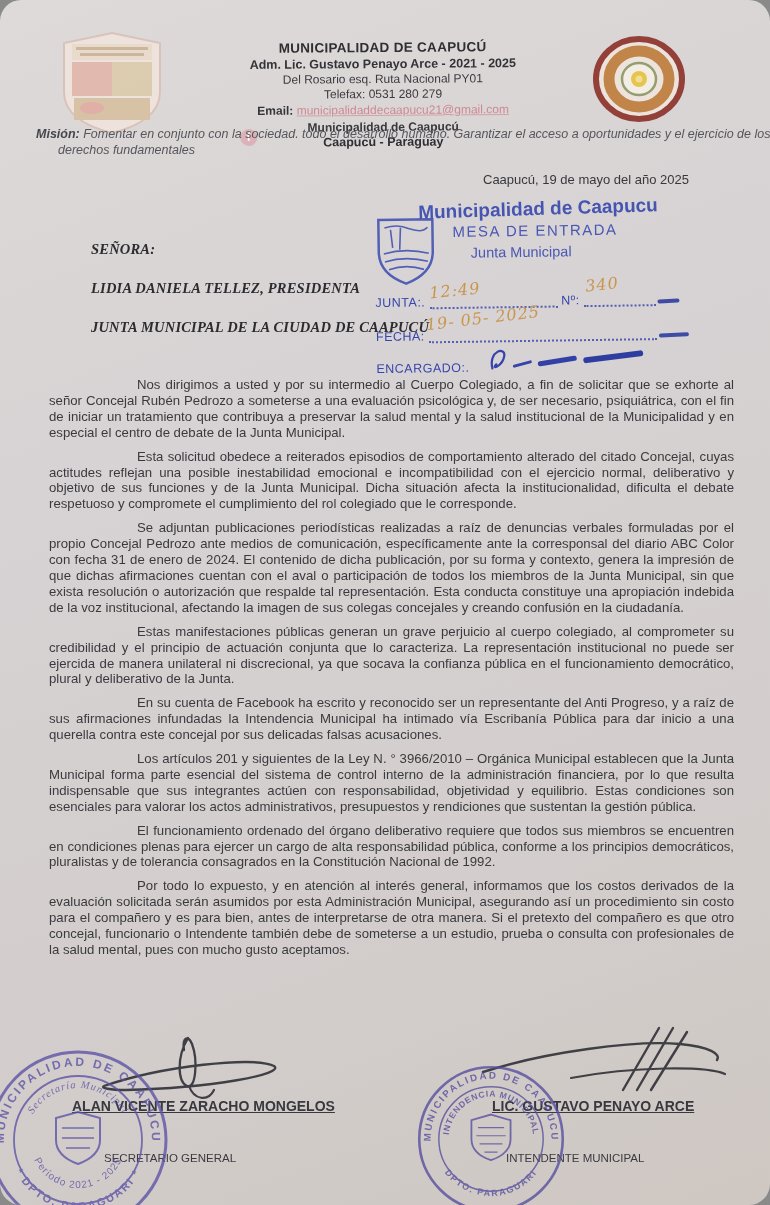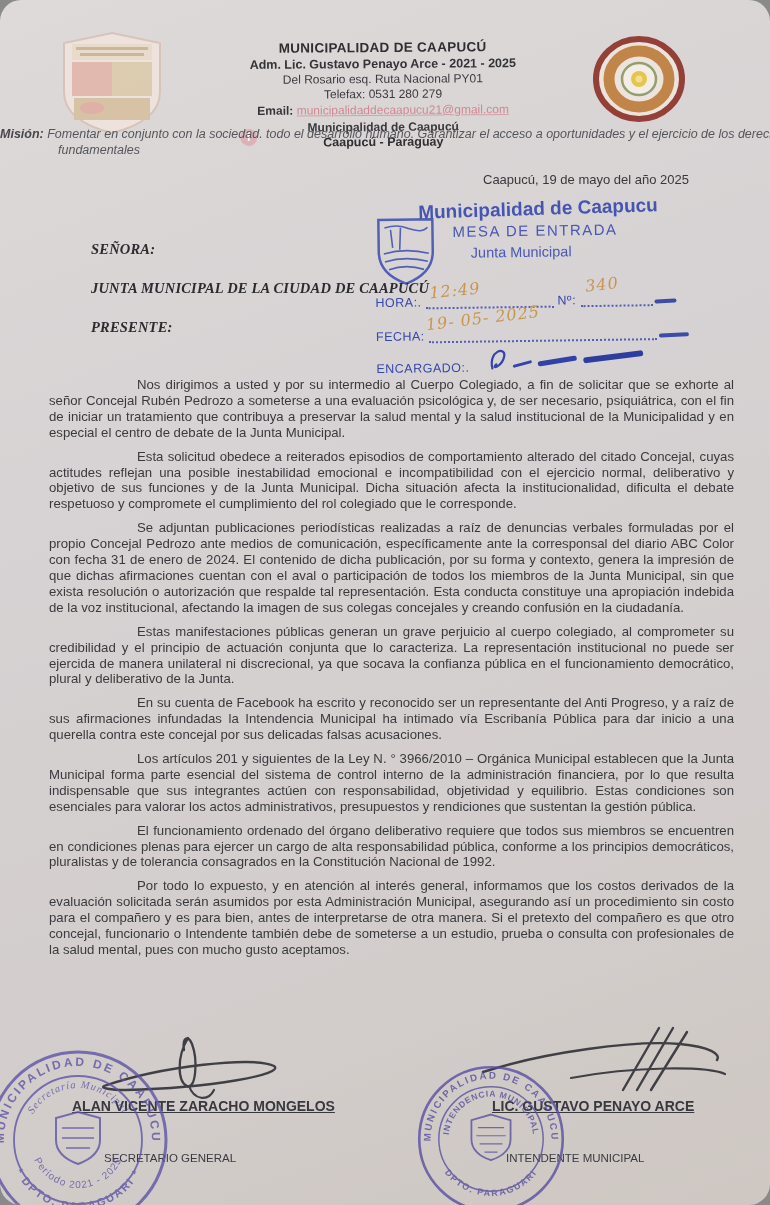--- a/index.html
+++ b/index.html
@@ -19,21 +19,21 @@
   .hdr-fb{font-size:12px;font-weight:bold;color:#38383d;margin-top:3px;position:relative;}
   .fb-circle{position:absolute;left:62px;top:8px;width:17px;height:17px;border-radius:50%;
     background:rgba(219,150,160,.55);color:rgba(255,255,255,.9);font-size:12px;font-weight:bold;
     line-height:17px;text-align:center;}
   .hdr-loc{font-size:12.5px;font-weight:bold;color:#2f2f33;margin-top:1px;}
   .logo-left{position:absolute;top:30px;left:56px;}
   .emblem-right{position:absolute;top:36px;left:593px;}
   
   .mission{position:absolute;top:126px;left:0;width:748px;font-size:12.5px;font-style:italic;
     color:#55565c;padding-left:58px;text-indent:-58px;line-height:16px;}
-  .mission .mlbl{font-weight:bold;font-style:italic;color:#46474c;}
+  .mission .mlbl{font-weight:bold;font-style:italic;color:#46474c;padding-left:36px;}
   
   .dateline{position:absolute;top:172px;left:483px;font-size:13px;color:#38383c;}
   
   .stamp{position:absolute;top:196px;left:366px;width:312px;color:#3949ab;transform:rotate(-.8deg);}
   .stamp-shield{position:absolute;left:6px;top:16px;opacity:.85;}
   .stamp-l1{position:absolute;left:52px;top:2px;width:260px;font-size:19px;font-weight:bold;
     color:#3a4bb0;white-space:nowrap;transform:rotate(-1deg);opacity:.92;}
   .stamp-l2{position:absolute;left:86px;top:26px;font-size:15px;letter-spacing:1.5px;color:#3a4bb0;opacity:.9;}
   .stamp-l3{position:absolute;left:104px;top:48px;font-size:14.5px;color:#3a4bb0;opacity:.9;}
   .frow{position:absolute;font-size:12.5px;color:#3647ac;letter-spacing:.5px;white-space:nowrap;}
@@ -113,21 +113,21 @@
       <path d="M6 6 H60 V38 Q60 60 33 70 Q6 60 6 38 Z" fill="none" stroke="#3a4bb0" stroke-width="2.5"></path>
       <path d="M12 14 Q26 10 36 15 Q50 20 55 14" fill="none" stroke="#3a4bb0" stroke-width="1.6"></path>
       <path d="M18 16 L20 34 M28 14 L27 36" fill="none" stroke="#3a4bb0" stroke-width="1.6"></path>
       <path d="M11 40 Q33 34 56 40 M12 48 Q33 42 55 48 M16 56 Q33 50 51 56" fill="none" stroke="#3a4bb0" stroke-width="1.6"></path>
     </svg>
     <div class="stamp-l1">Municipalidad de Caapucu</div>
     <div class="stamp-l2">MESA DE ENTRADA</div>
     <div class="stamp-l3">Junta Municipal</div>
 
     <div class="frow" style="left:8px;top:98px;">
-      <span>HORA:.</span>
+      <span>JUNTA:.</span>
       <span class="dots" style="width:128px;"></span>
       <span>Nº:</span>
       <span class="dots" style="width:72px;"></span><span class="end-dash"></span>
     </div>
     <div class="hand" style="left:62px;top:84px;transform:rotate(-5deg);">12:49</div>
     <div class="hand" style="left:218px;top:80px;transform:rotate(-6deg);">340</div>
 
     <div class="frow" style="left:8px;top:132px;">
       <span>FECHA:</span>
       <span class="dots" style="width:228px;"></span><span class="end-dash" style="width:30px;"></span>
@@ -140,22 +140,22 @@
     <svg style="position:absolute;left:110px;top:146px;" width="180" height="34" viewBox="0 0 180 34">
       <path d="M14 26 C10 8 28 4 26 14 C24 24 12 28 18 22" fill="none" stroke="#3544ad" stroke-width="2.2" stroke-linecap="round"></path>
       <path d="M36 24 L52 20" stroke="#3544ad" stroke-width="3" stroke-linecap="round"></path>
       <path d="M62 22 L96 17" stroke="#3241a8" stroke-width="5" stroke-linecap="round"></path>
       <path d="M108 19 L162 13" stroke="#2e3da0" stroke-width="6" stroke-linecap="round"></path>
     </svg>
   </div>
 
   <div class="recipient">
     <div>SEÑORA:</div>
+    <div>LIDIA DANIELA TELLEZ, PRESIDENTA</div>
     <div>JUNTA MUNICIPAL DE LA CIUDAD DE CAAPUCÚ</div>
-    <div>PRESENTE:</div>
   </div>
 
   <div class="body-text">
     <p>Nos dirigimos a usted y por su intermedio al Cuerpo Colegiado, a fin de solicitar que se exhorte al señor Concejal Rubén Pedrozo a someterse a una evaluación psicológica y, de ser necesario, psiquiátrica, con el fin de iniciar un tratamiento que contribuya a preservar la salud mental y la salud institucional de la Municipalidad y en especial el centro de debate de la Junta Municipal.</p>
     <p>Esta solicitud obedece a reiterados episodios de comportamiento alterado del citado Concejal, cuyas actitudes reflejan una posible inestabilidad emocional e incompatibilidad con el ejercicio normal,  deliberativo  y objetivo de sus funciones y de la Junta Municipal. Dicha situación afecta la institucionalidad, dificulta el debate respetuoso y compromete el cumplimiento del rol colegiado que le corresponde.</p>
     <p>Se adjuntan publicaciones periodísticas realizadas a raíz de denuncias verbales formuladas por el propio Concejal Pedrozo ante medios de comunicación, específicamente ante la corresponsal del diario ABC Color con fecha 31 de enero de 2024. El contenido de dicha publicación, por su forma y contexto, genera la impresión de que dichas afirmaciones cuentan con el aval o participación de todos los miembros de la Junta Municipal, sin que exista resolución o autorización  que respalde tal representación. Esta conducta constituye una apropiación indebida de la voz institucional, afectando la imagen de sus colegas concejales y creando confusión en la ciudadanía.</p>
     <p>Estas manifestaciones públicas generan un grave perjuicio al cuerpo colegiado, al comprometer su credibilidad y el principio de actuación conjunta que lo caracteriza. La representación institucional no puede ser ejercida de manera unilateral ni discrecional, ya que socava la confianza pública en el funcionamiento democrático, plural y deliberativo de la Junta.</p>
     <p>En su cuenta de Facebook ha escrito y  reconocido ser un representante del Anti Progreso, y a raíz de sus afirmaciones infundadas la Intendencia Municipal ha  intimado vía Escribanía Pública para dar inicio a una querella  contra este concejal por  sus delicadas falsas acusaciones.</p>
     <p>Los artículos 201 y siguientes de la Ley N. ° 3966/2010 – Orgánica Municipal establecen que la Junta Municipal forma parte esencial del sistema de control interno de la administración financiera, por lo que resulta indispensable que sus integrantes actúen con responsabilidad, objetividad y equilibrio. Estas condiciones son esenciales para valorar los actos administrativos, presupuestos y rendiciones que sustentan la gestión pública.</p>
     <p>El funcionamiento ordenado del órgano deliberativo requiere que todos sus miembros se encuentren en condiciones plenas para ejercer un cargo de alta responsabilidad pública, conforme a los principios democráticos, pluralistas y de tolerancia consagrados en la Constitución Nacional de 1992.</p>

